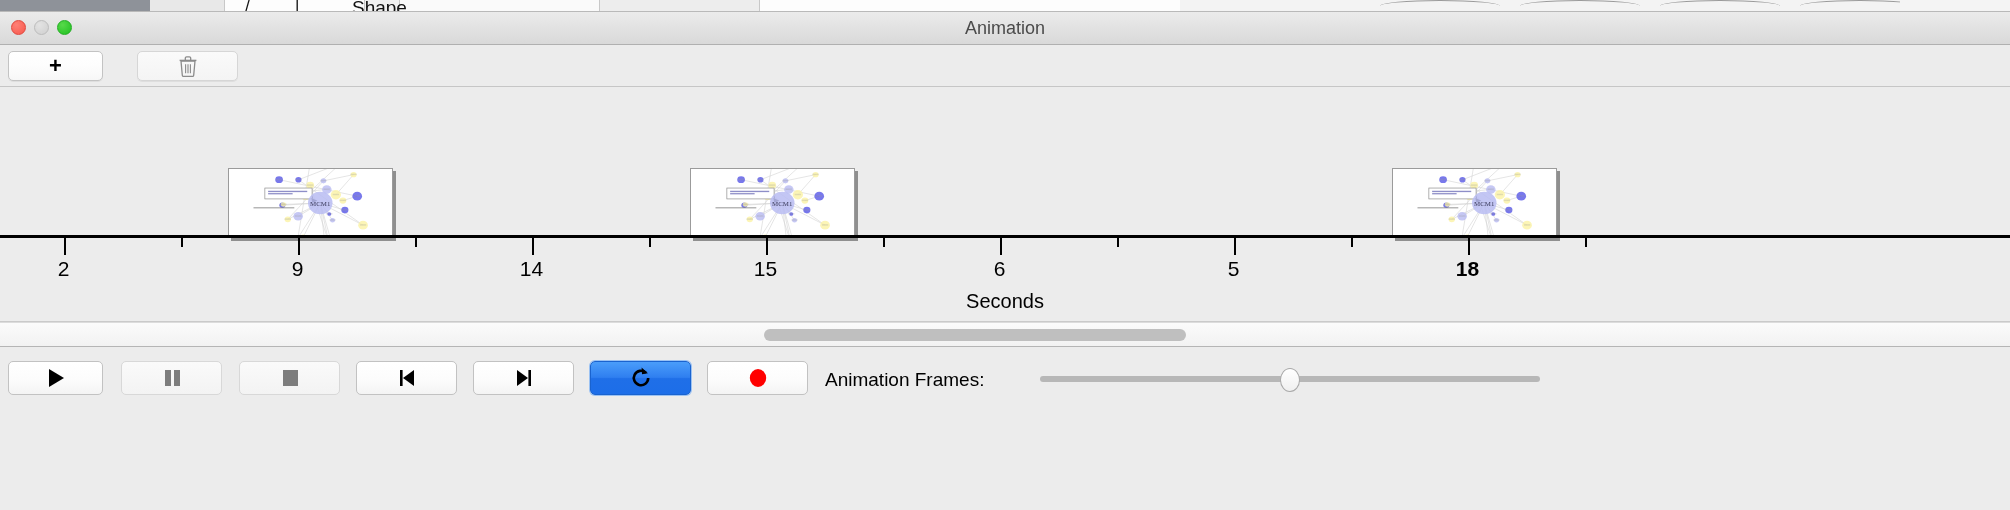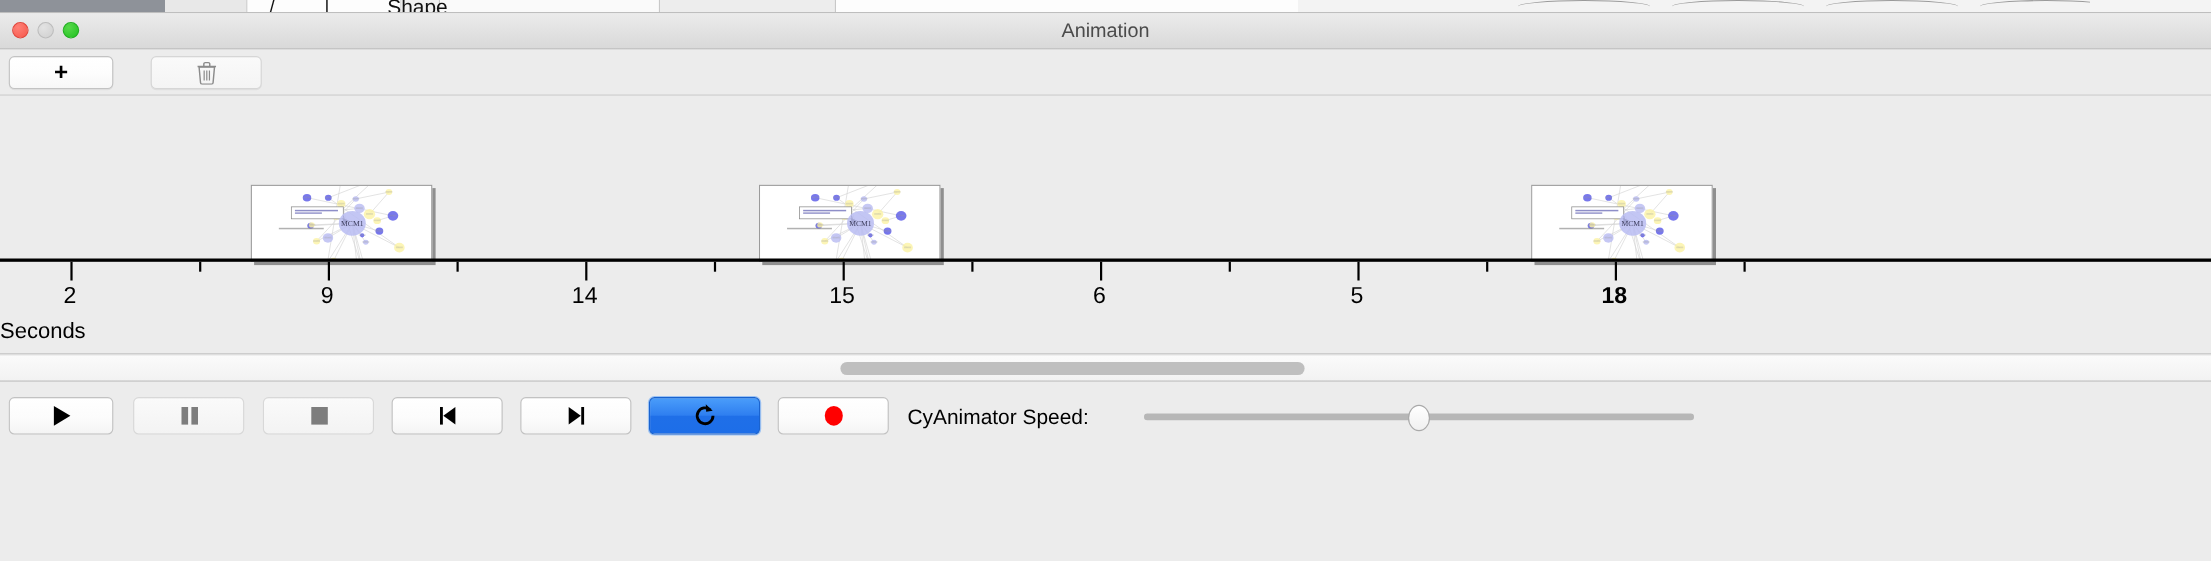--- a/index.html
+++ b/index.html
@@ -88,21 +88,21 @@
   }
   .tick { position: absolute; top: 3px; width: 2px; background: #000; }
   .tick.major { height: 17px; }
   .tick.minor { height: 9px; }
   .tick-label {
     position: absolute; top: 22px; font-size: 21px; color: #000;
     transform: translateX(-50%); white-space: nowrap;
   }
   .axis-title {
     position: absolute; left: 0; top: 290px; width: 2010px;
-    text-align: left; font-size: 20px; color: #000;
+    text-align: center; font-size: 20px; color: #000;
   }
 
   
   .hscroll {
     position: absolute; left: 0; top: 322px; width: 2010px; height: 25px;
     background: linear-gradient(to bottom,#fbfbfb,#f2f2f2);
     border-top: 1px solid #dcdcdc; border-bottom: 1px solid #b5b5b5;
   }
   .hscroll-thumb {
     position: absolute; top: 6px; height: 12px; border-radius: 6px; background: #bfbfbf;
@@ -529,17 +529,17 @@
       <path d="M12.6 1.6 L18.9 7.3 L13.0 8.3 Z" fill="#000"></path>
     </svg>
   </div>
 
   <div class="cbtn" style="left:707px;width:101px;">
     <svg width="22" height="22" viewBox="0 0 22 22">
       <ellipse cx="11" cy="11" rx="8.2" ry="9" fill="#ff0000"></ellipse>
     </svg>
   </div>
 
-  <div class="speed-label" style="left:825px;">CyAnimator Speed:</div>
+  <div class="speed-label" style="left:825px;">Animation Frames:</div>
 
   <div class="slider-track" style="left:1040px;width:500px;"></div>
   <div class="slider-knob" id="speed-knob" style="left: 1280px;"></div>
 </div>
 
 </body></html>

